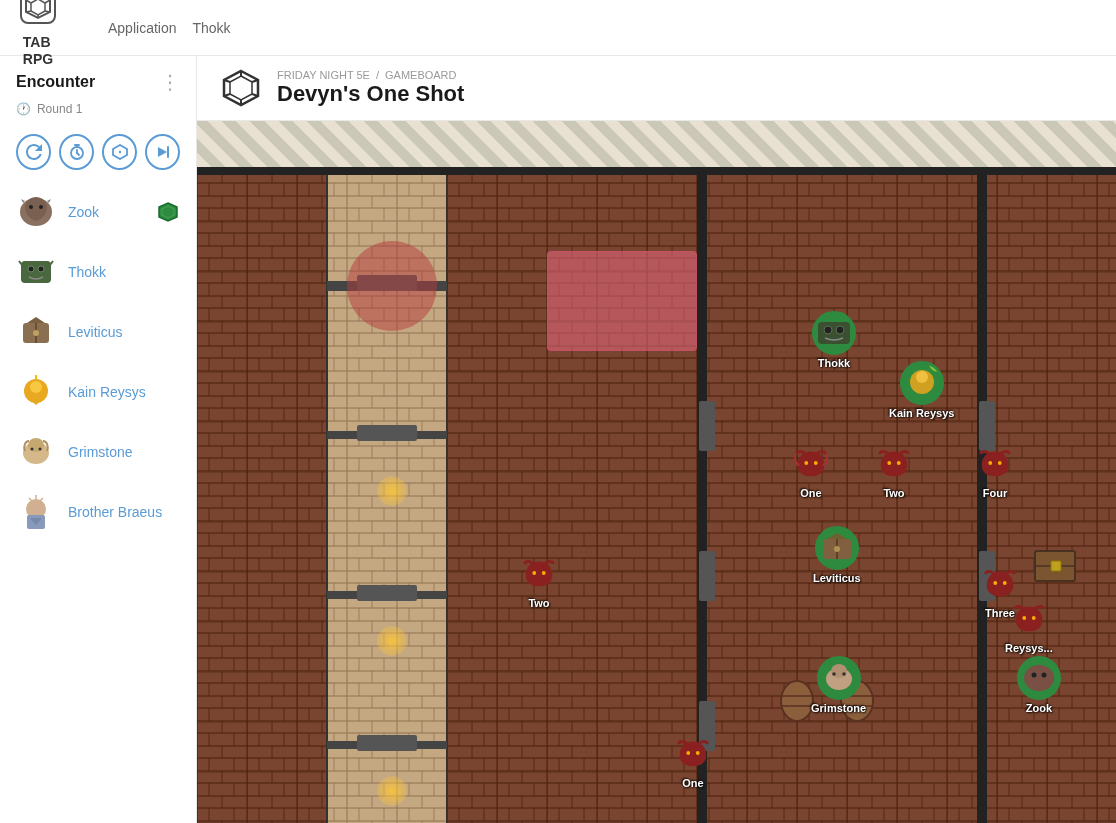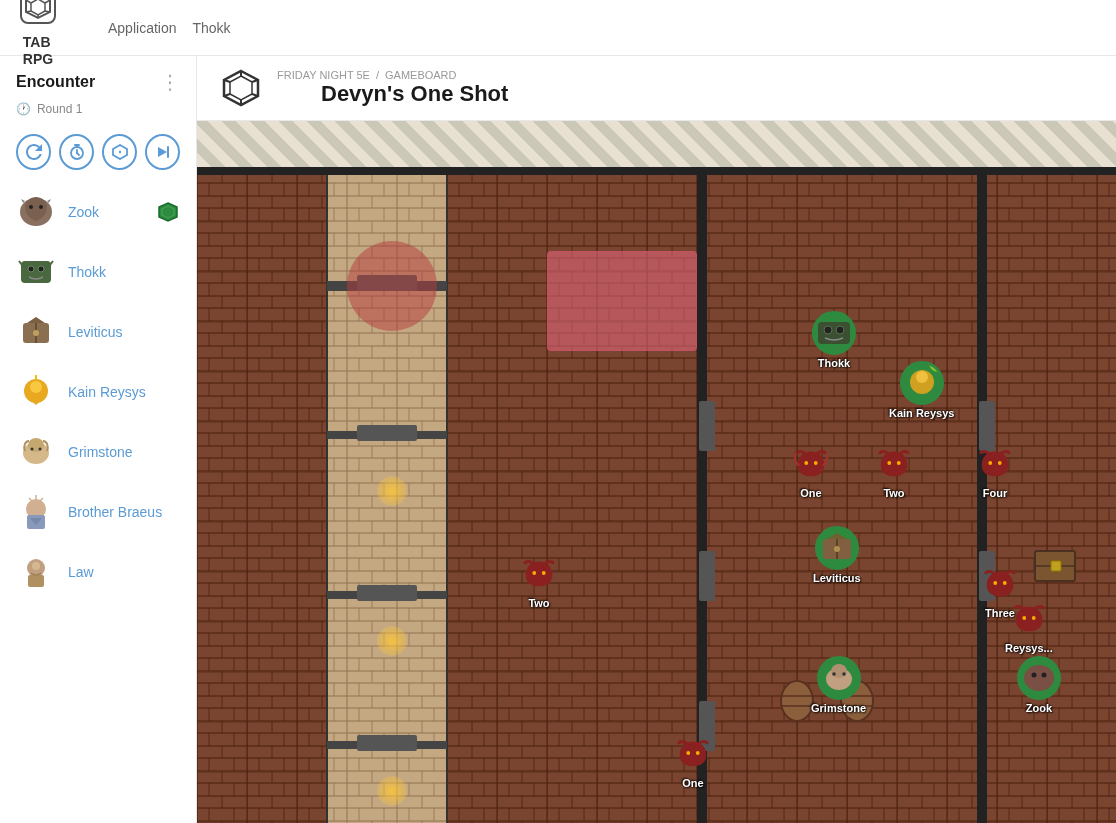--- a/index.html
+++ b/index.html
@@ -78,21 +78,21 @@
       padding: 12px 24px;
       border-bottom: 1px solid #e8e8e8;
       display: flex; align-items: center; gap: 16px;
     }
     .gameboard-icon {
       width: 40px; height: 40px; display: flex; align-items: center; justify-content: center;
     }
     .gameboard-title-area {}
     .gameboard-breadcrumb { font-size: 11px; color: #999; display: flex; gap: 6px; align-items: center; }
     .gameboard-breadcrumb span { color: #999; }
-    .gameboard-name { font-size: 22px; font-weight: 700; color: #1a1a1a; margin-left: 44px; }
+    .gameboard-name { font-size: 22px; font-weight: 700; color: #1a1a1a; }
 
     
     .map-area { flex: 1; overflow: hidden; position: relative; background: #6b3a2a; }
     .map-canvas {
       width: 100%; height: 100%; position: relative; overflow: hidden;
     }
 
     
     .dungeon-bg {
       position: absolute; inset: 0;
@@ -287,31 +287,20 @@
           <svg width="38" height="38" viewBox="0 0 38 38">
             <circle cx="19" cy="16" r="10" fill="#d0b090"></circle>
             <rect x="10" y="22" width="18" height="14" rx="2" fill="#8899bb"></rect>
             <path d="M19 6 L19 2 M15 8 L12 5 M23 8 L26 5" stroke="#d0b090" stroke-width="1.5"></path>
             <path d="M13 25 L19 32 L25 25" fill="#7788aa"></path>
           </svg>
         </div>
         <span class="char-name">Brother Braeus</span>
       </div>
 
-      <div class="char-item">
-        <div class="char-avatar">
-          <svg width="38" height="38" viewBox="0 0 38 38">
-            <circle cx="19" cy="15" r="9" fill="#c0a080"></circle>
-            <rect x="11" y="22" width="16" height="12" rx="2" fill="#b09060"></rect>
-            <circle cx="19" cy="13" r="4" fill="#d4b890"></circle>
-            <path d="M14 20 Q19 24 24 20" stroke="#a08050" stroke-width="1.5" fill="none"></path>
-          </svg>
-        </div>
-        <span class="char-name">Law</span>
-      </div>
     </div>
   </aside>
 
   <div class="content-area">
 
     <header class="gameboard-header">
       <div class="gameboard-icon">
         <svg width="38" height="38" viewBox="0 0 38 38">
           <polygon points="19,2 36,11 36,27 19,36 2,27 2,11" fill="none" stroke="#333" stroke-width="2.5"></polygon>
           <polygon points="19,7 30,13 30,25 19,31 8,25 8,13" fill="none" stroke="#333" stroke-width="1.5"></polygon>

